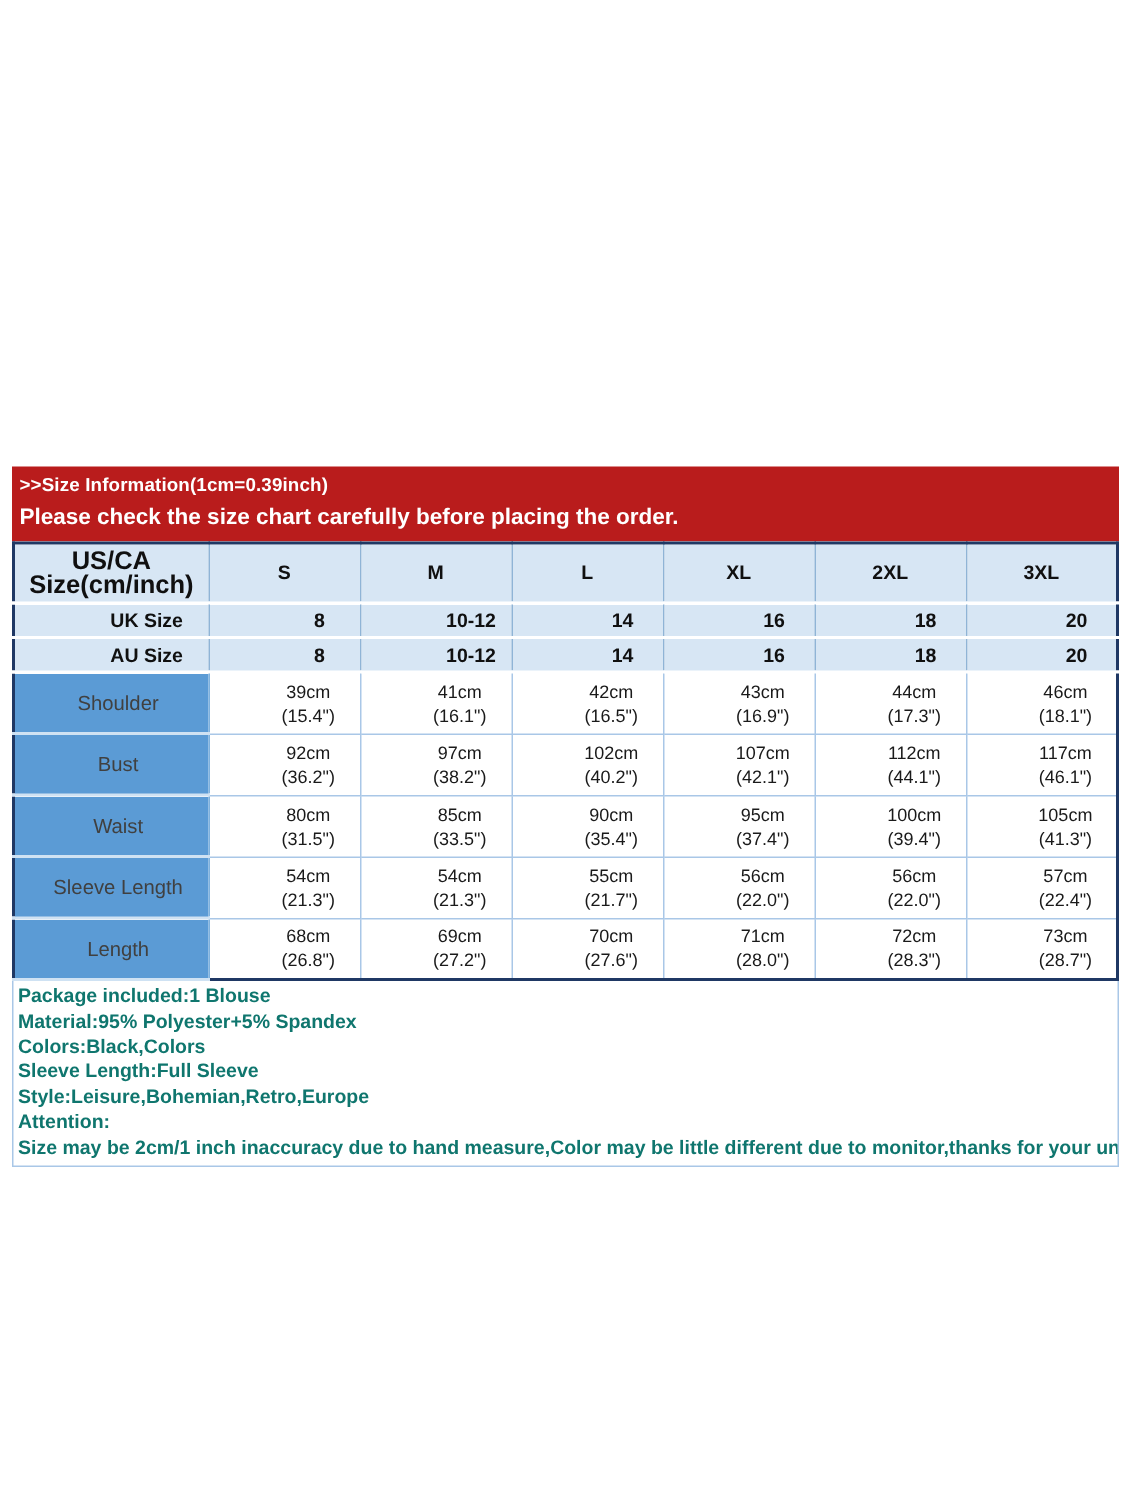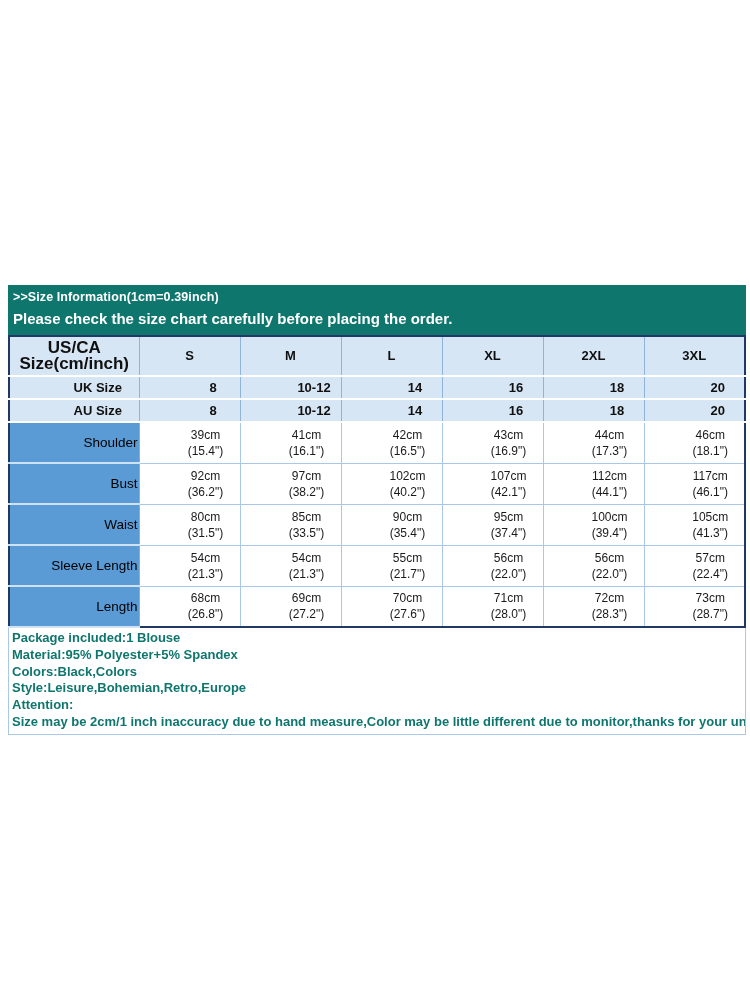--- a/index.html
+++ b/index.html
@@ -6,21 +6,21 @@
   body{
     width:750px;height:1000px;background:#ffffff;position:relative;
     font-family:"Liberation Sans", sans-serif;
     -webkit-font-smoothing:antialiased;
   }
   .sheet{
     position:absolute;left:8px;top:285px;width:738px;
   }
   
   .banner{
-    background:#0f766e;color:#ffffff;padding:4px 6px 5px 5px;
+    background:#b91c1c;color:#ffffff;padding:4px 6px 5px 5px;margin-top:26px;
   }
   .banner .line1{
     font-size:12.5px;font-weight:bold;letter-spacing:.1px;line-height:16px;
   }
   .banner .line2{
     font-size:15px;font-weight:bold;line-height:22px;margin-top:3px;
   }
   
   table.size{
     width:738px;border-collapse:collapse;table-layout:fixed;
@@ -42,22 +42,22 @@
     border-left:1px solid #8fb4d6;border-right:1px solid #8fb4d6;
     border-bottom:2px solid #ffffff;
     height:19px;line-height:19px;padding-left:48px;
   }
   
   tr.meas td{
     border:1px solid #a9c7e7;font-size:12px;color:#1a1a1a;
     height:37px;line-height:16px;background:#ffffff;
   }
   tr.meas td.rowlabel{
-    background:#5b9bd5;color:#000000;font-size:13.5px;
-    text-align:right;padding-left:10px;
+    background:#5b9bd5;color:#404040;font-size:13.5px;
+    text-align:center;padding-left:10px;
     border:1px solid #7fb2de;border-bottom:2px solid #cfe2f3;
   }
   .two span{display:block;margin-left:32px;}
   
   .details{
     border:1px solid #a9c7e7;border-top:none;background:#ffffff;
     padding:2px 0 3px 3px;overflow:hidden;
   }
   .details div{
     font-size:13px;color:#0f766e;line-height:16.8px;white-space:nowrap;font-weight:bold;
@@ -253,18 +253,19 @@
             <span>(28.7")</span>
           </td>
       </tr>
     </tbody>
   </table>
 
   <div class="details">
     <div>Package included:1 Blouse</div>
     <div>Material:95% Polyester+5% Spandex</div>
     <div>Colors:Black,Colors</div>
+    <div>Sleeve Length:Full Sleeve</div>
     <div>Style:Leisure,Bohemian,Retro,Europe</div>
     <div>Attention:</div>
     <div>Size may be 2cm/1 inch inaccuracy due to hand measure,Color may be little different due to monitor,thanks for your understanding!</div>
   </div>
 
 </div>
 
 </body></html>

